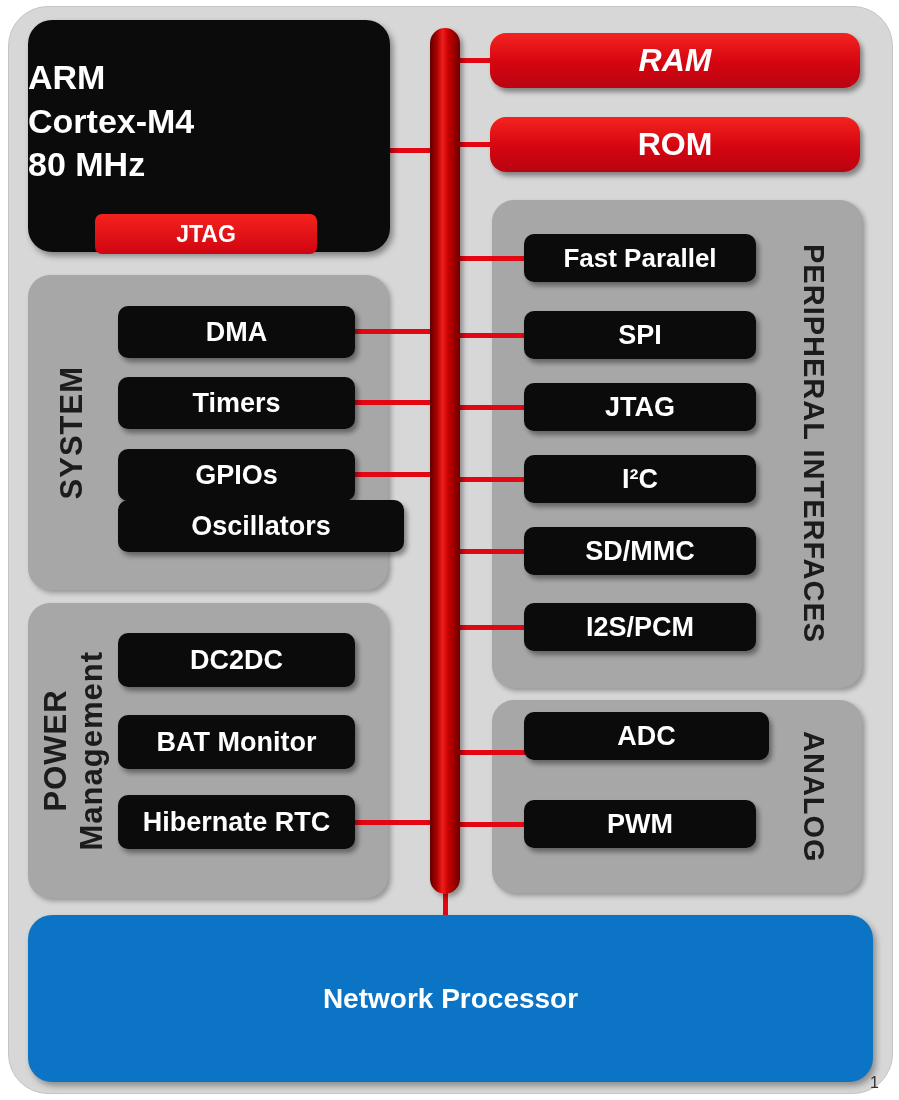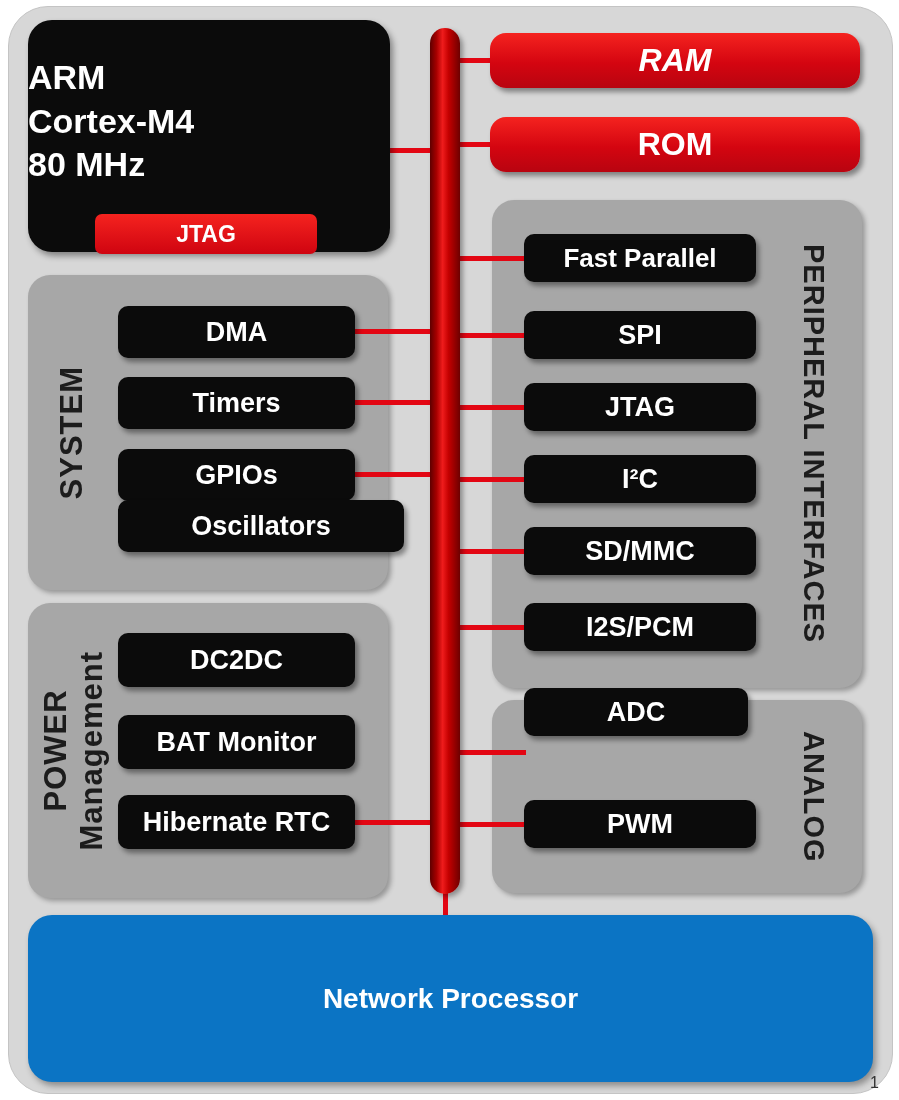--- a/index.html
+++ b/index.html
@@ -129,21 +129,21 @@
   <div class="black-block" style="left:524px;top:311px;width:232px;height:48px;">SPI</div>
   <div class="black-block" style="left:524px;top:383px;width:232px;height:48px;">JTAG</div>
   <div class="black-block" style="left:524px;top:455px;width:232px;height:48px;">I²C</div>
   <div class="black-block" style="left:524px;top:527px;width:232px;height:48px;">SD/MMC</div>
   <div class="black-block" style="left:524px;top:603px;width:232px;height:48px;">I2S/PCM</div>
 
   <div class="group" style="left:492px;top:700px;width:370px;height:193px;"></div>
   <div class="vstrip" style="left:765px;top:700px;width:97px;height:193px;">
     <span class="vlabel-down">ANALOG</span>
   </div>
-  <div class="black-block" style="left:524px;top:688px;width:224px;height:48px;">ADC</div>
+  <div class="black-block" style="left:524px;top:712px;width:245px;height:48px;">ADC</div>
   <div class="black-block" style="left:524px;top:800px;width:232px;height:48px;">PWM</div>
 
   <div class="line" style="left:388px;top:148px;width:44px;"></div>
   <div class="line" style="left:458px;top:58px;width:34px;"></div>
   <div class="line" style="left:458px;top:142px;width:34px;"></div>
   <div class="line" style="left:353px;top:329px;width:79px;"></div>
   <div class="line" style="left:353px;top:400px;width:79px;"></div>
   <div class="line" style="left:353px;top:472px;width:79px;"></div>
   <div class="line" style="left:353px;top:820px;width:79px;"></div>
   <div class="line" style="left:458px;top:256px;width:68px;"></div>

